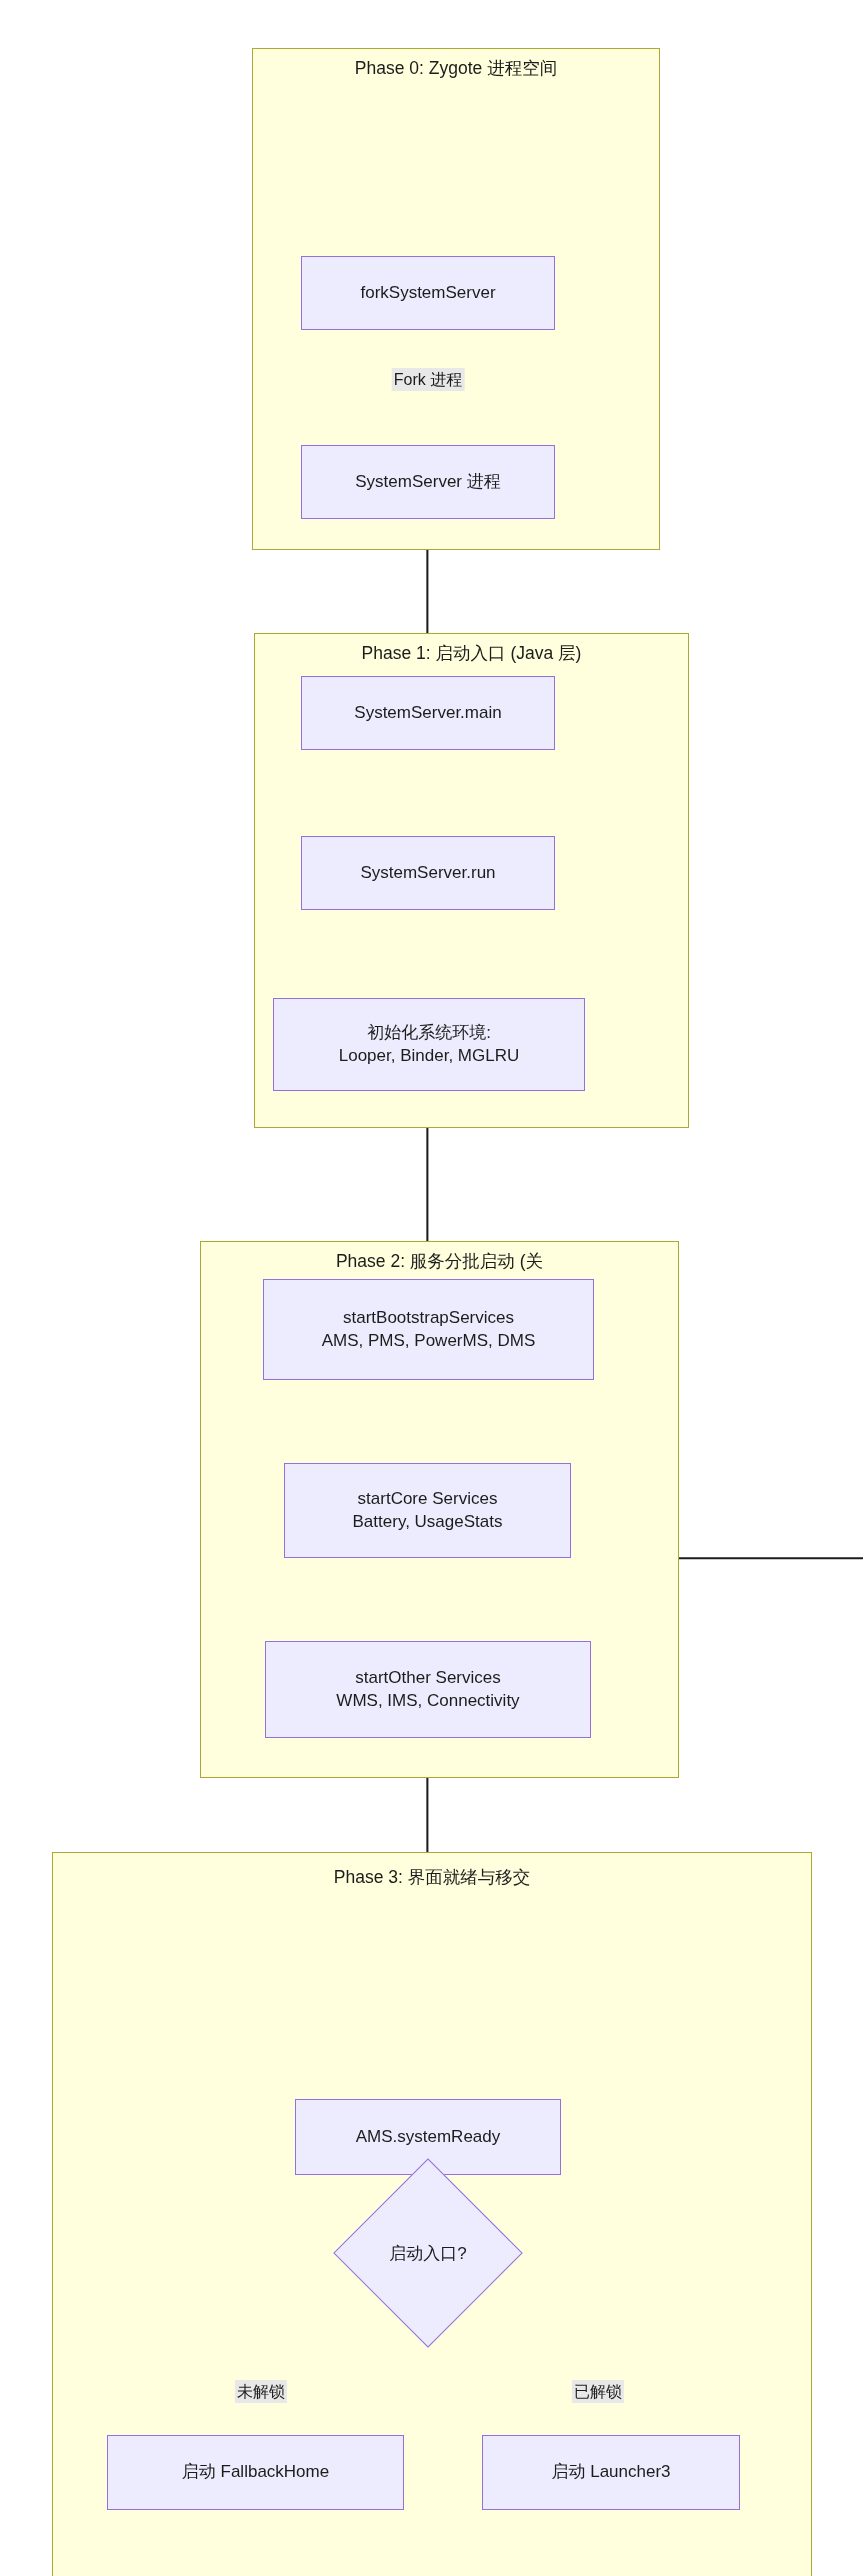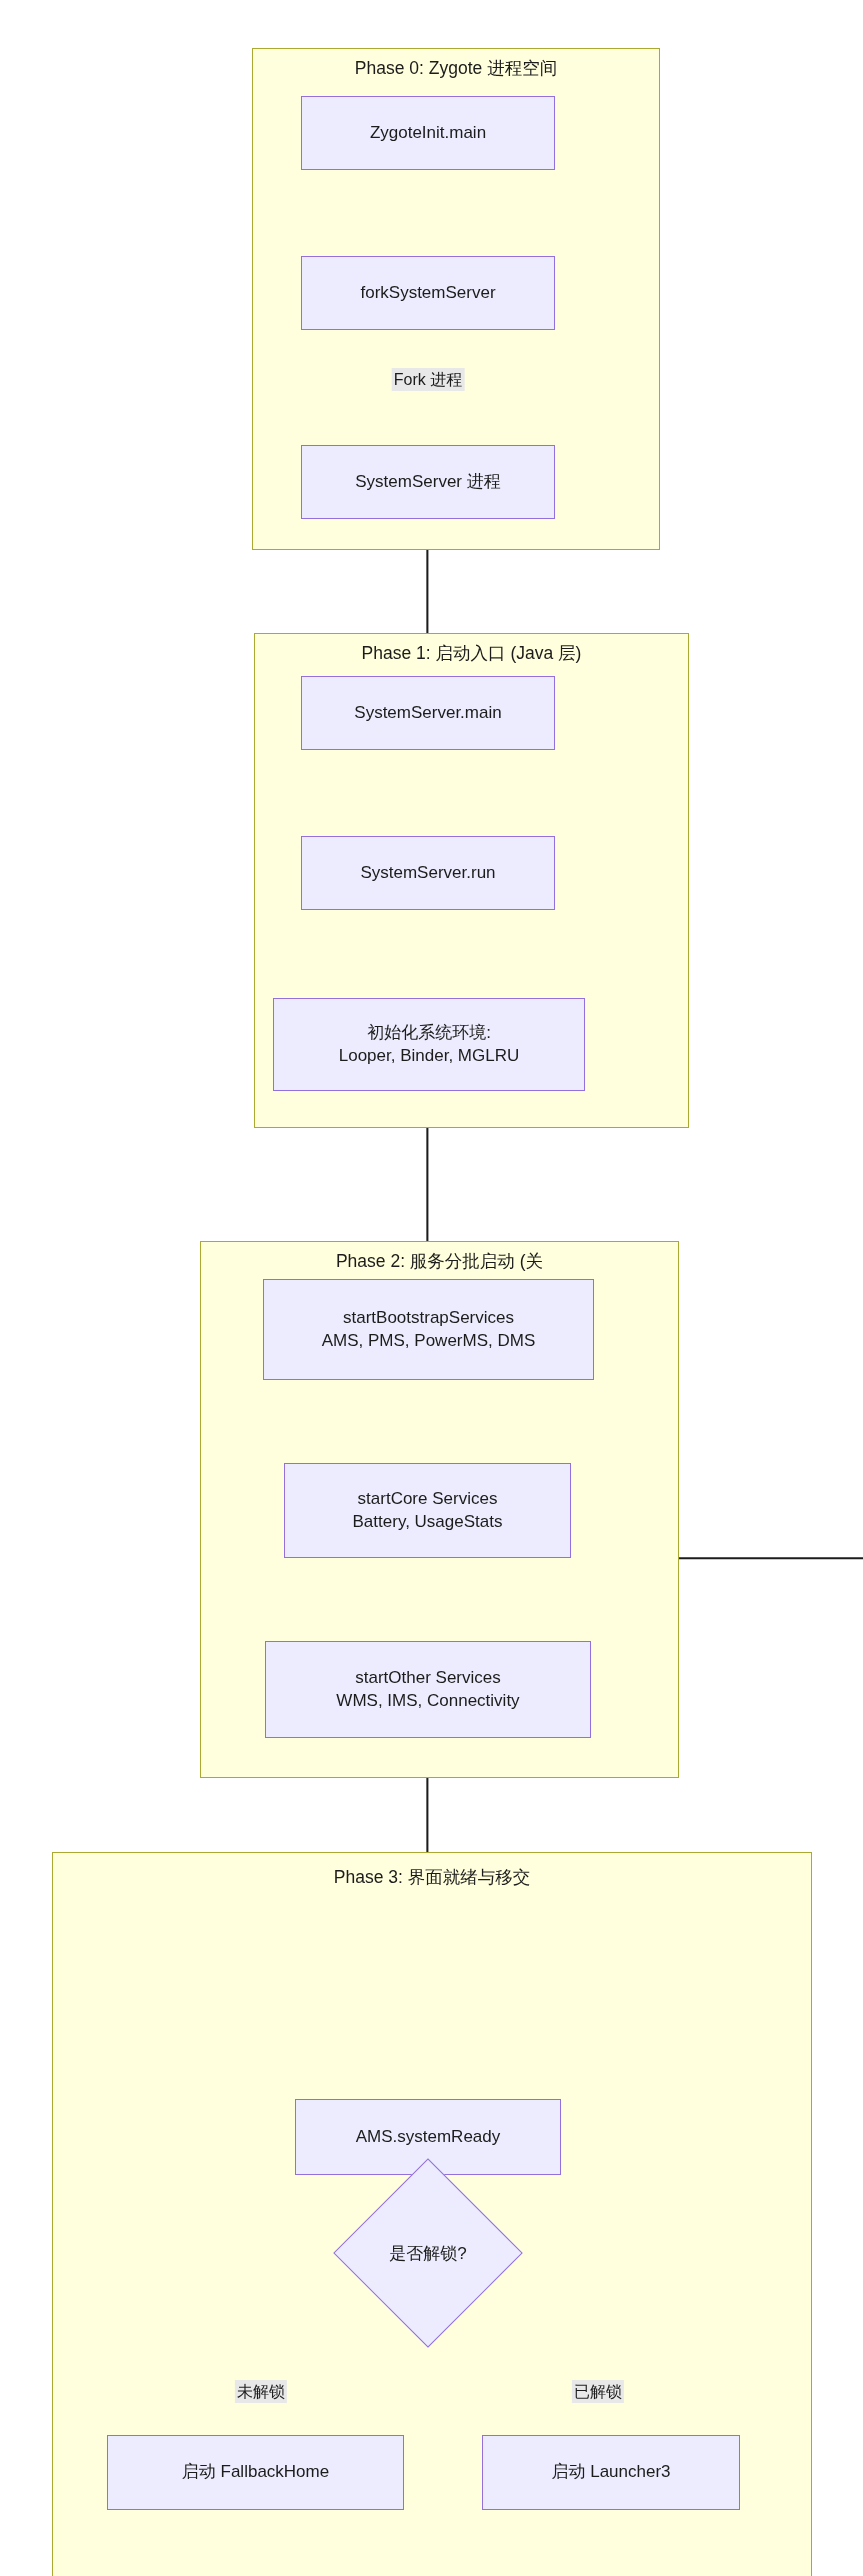--- a/index.html
+++ b/index.html
@@ -138,23 +138,20 @@
 
       <path d="M 760 4425 C 660 4530, 540 4600, 496 4725"></path>
       <path d="M 900 4425 C 1000 4530, 1120 4600, 1168 4725"></path>
     </g>
   </svg>
 
   <div class="subgraph" style="left:234px; top:48px; width:408px; height:502px;margin-left:18px;">
     <div class="subgraph-title" style="top:10.3px;">Phase 0: Zygote 进程空间</div>
   </div>
 
-  <div class="node" style="left:301px; top:96px; width:254px; height:74px;">
-    <span>ZygoteInit.main</span>
-  </div>
 
   <div class="node" style="left:301px; top:256px; width:254px; height:74px;">
     <span>forkSystemServer</span>
   </div>
 
   <div class="edge-label" style="left:428px; top:368px;">Fork 进程</div>
 
   <div class="node" style="left:301px; top:445px; width:254px; height:74px;">
     <span>SystemServer 进程</span>
   </div>
@@ -199,21 +196,21 @@
     <div class="subgraph-title" style="top:15px;">Phase 3: 界面就绪与移交</div>
   </div>
 
 
   <div class="node" style="left:295px; top:2099px; width:266px; height:76px;">
     <span>AMS.systemReady</span>
   </div>
 
   <div class="decision" style="left:361px; top:2186px; width:134px; height:134px;">
     <div class="diamond-shape"></div>
-    <div class="diamond-text">是否解锁?</div>
+    <div class="diamond-text">启动入口?</div>
   </div>
 
   <div class="edge-label" style="left:261px; top:2380px;">未解锁</div>
 
   <div class="edge-label" style="left:598px; top:2380px;">已解锁</div>
 
   <div class="node" style="left:107px; top:2435px; width:297px; height:75px;">
     <span>启动 FallbackHome</span>
   </div>
 

